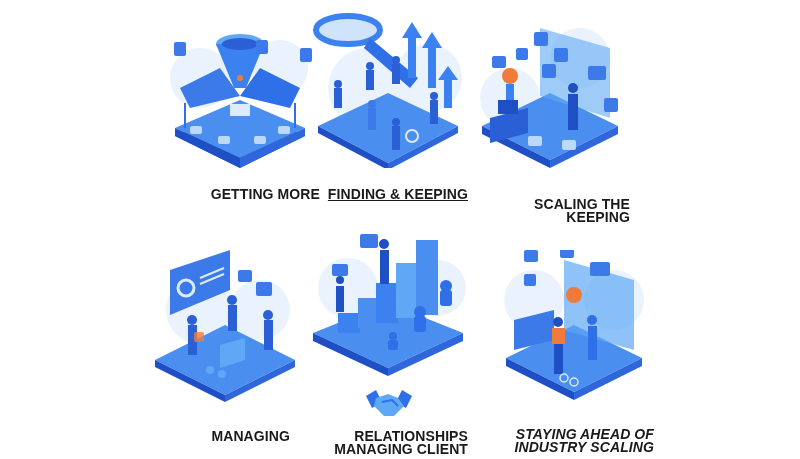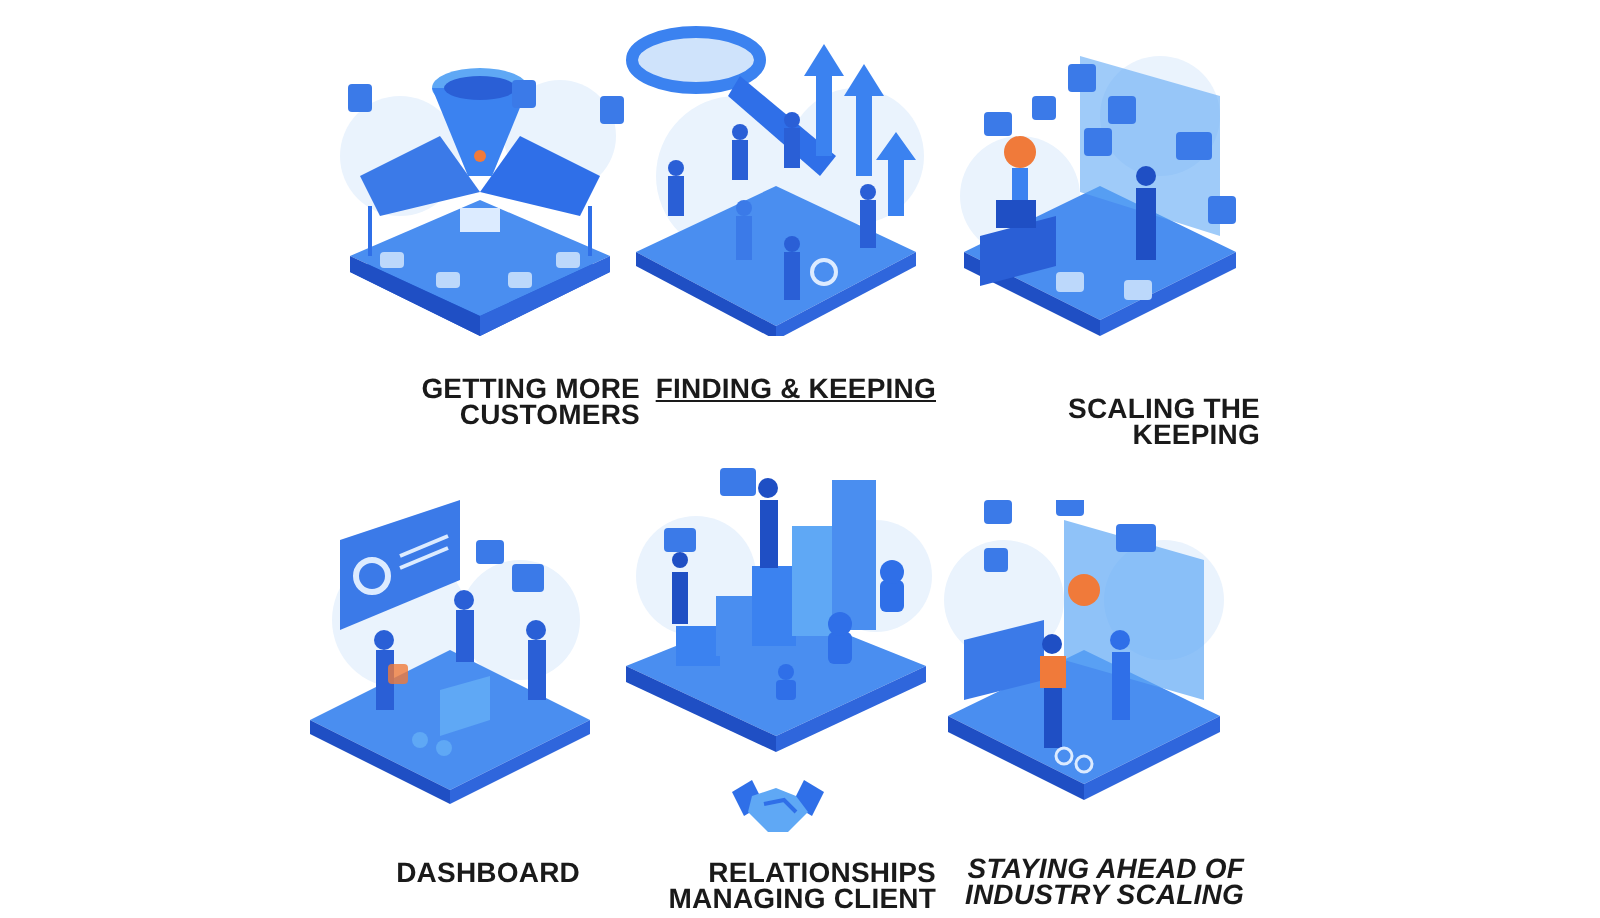--- a/index.html
+++ b/index.html
@@ -34,21 +34,20 @@
       <rect x="94" y="128" width="12" height="8" rx="2" fill="#bcd8fb"></rect>
       <rect x="118" y="118" width="12" height="8" rx="2" fill="#bcd8fb"></rect>
       <rect x="14" y="34" width="12" height="14" rx="2" fill="#3b7ae8"></rect>
       <rect x="96" y="32" width="12" height="14" rx="2" fill="#3b7ae8"></rect>
       <rect x="140" y="40" width="12" height="14" rx="2" fill="#3b7ae8"></rect>
       <circle cx="80" cy="70" r="3" fill="#f07a3a"></circle>
     </svg>
   </div>
   <div class="cap" style="left:0;top:180px;width:160px;">
     <div>GETTING MORE</div>
-    <div>CUSTOMERS</div>
   </div>
 </div>
 
 <div class="tile" style="left:308px;top:8px;">
   <div class="art">
     <svg width="160" height="160" viewBox="0 0 160 160">
       <circle cx="60" cy="80" r="40" fill="#eaf3fd"></circle>
         <circle cx="120" cy="70" r="34" fill="#eaf3fd"></circle>
       <polygon points="80,85 150,118 80,155 10,118" fill="#4a8ef0"></polygon>
       <polygon points="10,118 80,155 80,162 10,125" fill="#1f4fc4"></polygon>
@@ -150,21 +149,21 @@
       <g fill="#2a5fd6">
           <rect x="114" y="70" width="9" height="30"></rect>
           <circle cx="118" cy="65" r="5"></circle>
         </g>
       <rect x="44" y="82" width="10" height="10" rx="2" fill="#f07a3a" opacity="0.8"></rect>
       <circle cx="60" cy="120" r="4" fill="#5fa8f5"></circle>
         <circle cx="72" cy="124" r="4" fill="#5fa8f5"></circle>
     </svg>
   </div>
   <div class="cap" style="left:0;top:180px;width:140px;">
-    <div>DASHBOARD</div>
+    <div>MANAGING</div>
   </div>
 </div>
 
 <div class="tile" style="left:308px;top:228px;">
   <div class="art">
     <svg width="160" height="160" viewBox="0 0 160 160">
       <circle cx="40" cy="60" r="30" fill="#eaf3fd"></circle>
         <circle cx="130" cy="60" r="28" fill="#eaf3fd"></circle>
       <polygon points="80,75 155,105 80,140 5,105" fill="#4a8ef0"></polygon>
       <polygon points="5,105 80,140 80,148 5,113" fill="#1f4fc4"></polygon>
@@ -205,21 +204,21 @@
       <path d="M12,10 L24,6 L34,10 L40,18 L30,28 L20,28 L10,18 Z" fill="#5fa8f5"></path>
       <path d="M18,14 L28,12 L34,18" stroke="#2f6fe8" stroke-width="2" fill="none"></path>
     </svg>
   </div>
   <div class="cap" style="left:0;top:202px;width:160px;">
     <div>RELATIONSHIPS</div>
     <div>MANAGING CLIENT</div>
   </div>
 </div>
 
-<div class="tile" style="left:462px;top:250px;font-style:italic;">
+<div class="tile" style="left:494px;top:250px;font-style:italic;">
   <div class="art">
     <svg width="160" height="160" viewBox="0 0 160 160">
       <circle cx="40" cy="50" r="30" fill="#eaf3fd"></circle>
         <circle cx="120" cy="50" r="30" fill="#eaf3fd"></circle>
       <polygon points="80,75 148,108 80,142 12,108" fill="#4a8ef0"></polygon>
       <polygon points="12,108 80,142 80,150 12,116" fill="#1f4fc4"></polygon>
       <polygon points="148,108 80,142 80,150 148,116" fill="#2f66dc"></polygon>
       <polygon points="70,10 140,30 140,100 70,80" fill="#5fa8f5" opacity="0.7"></polygon>
       <polygon points="20,70 60,60 60,90 20,100" fill="#3b7ae8"></polygon>
       <circle cx="80" cy="45" r="8" fill="#f07a3a"></circle>

